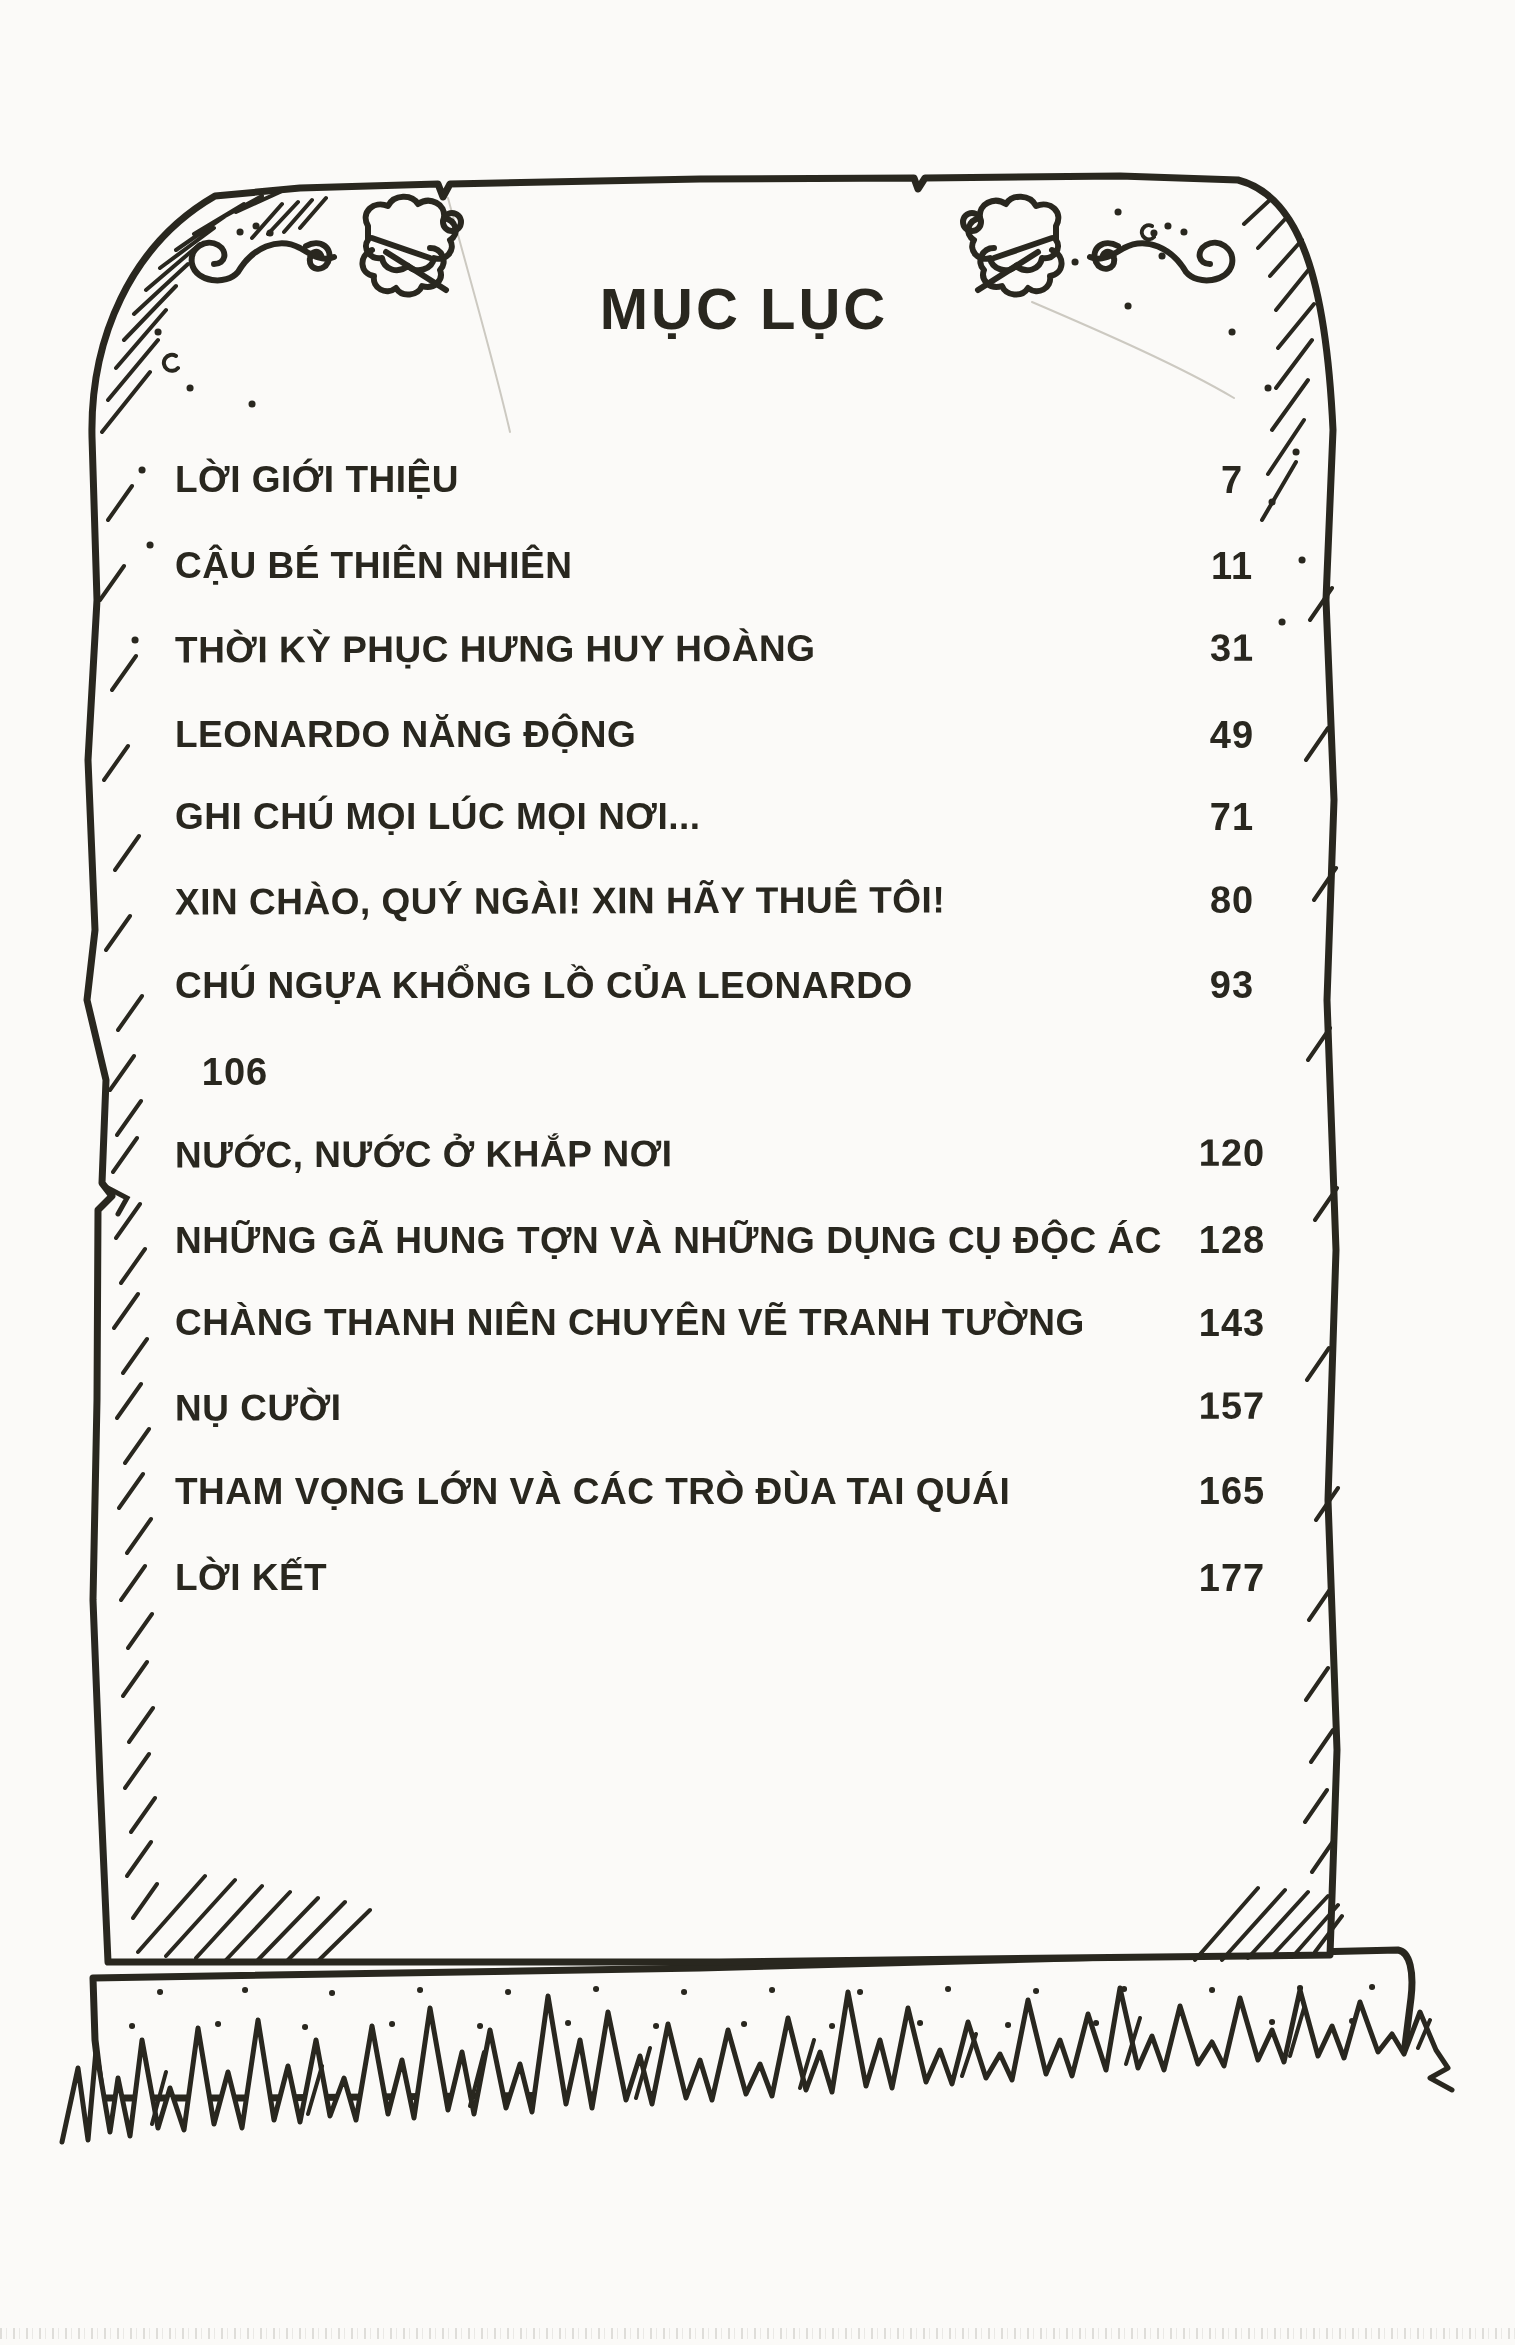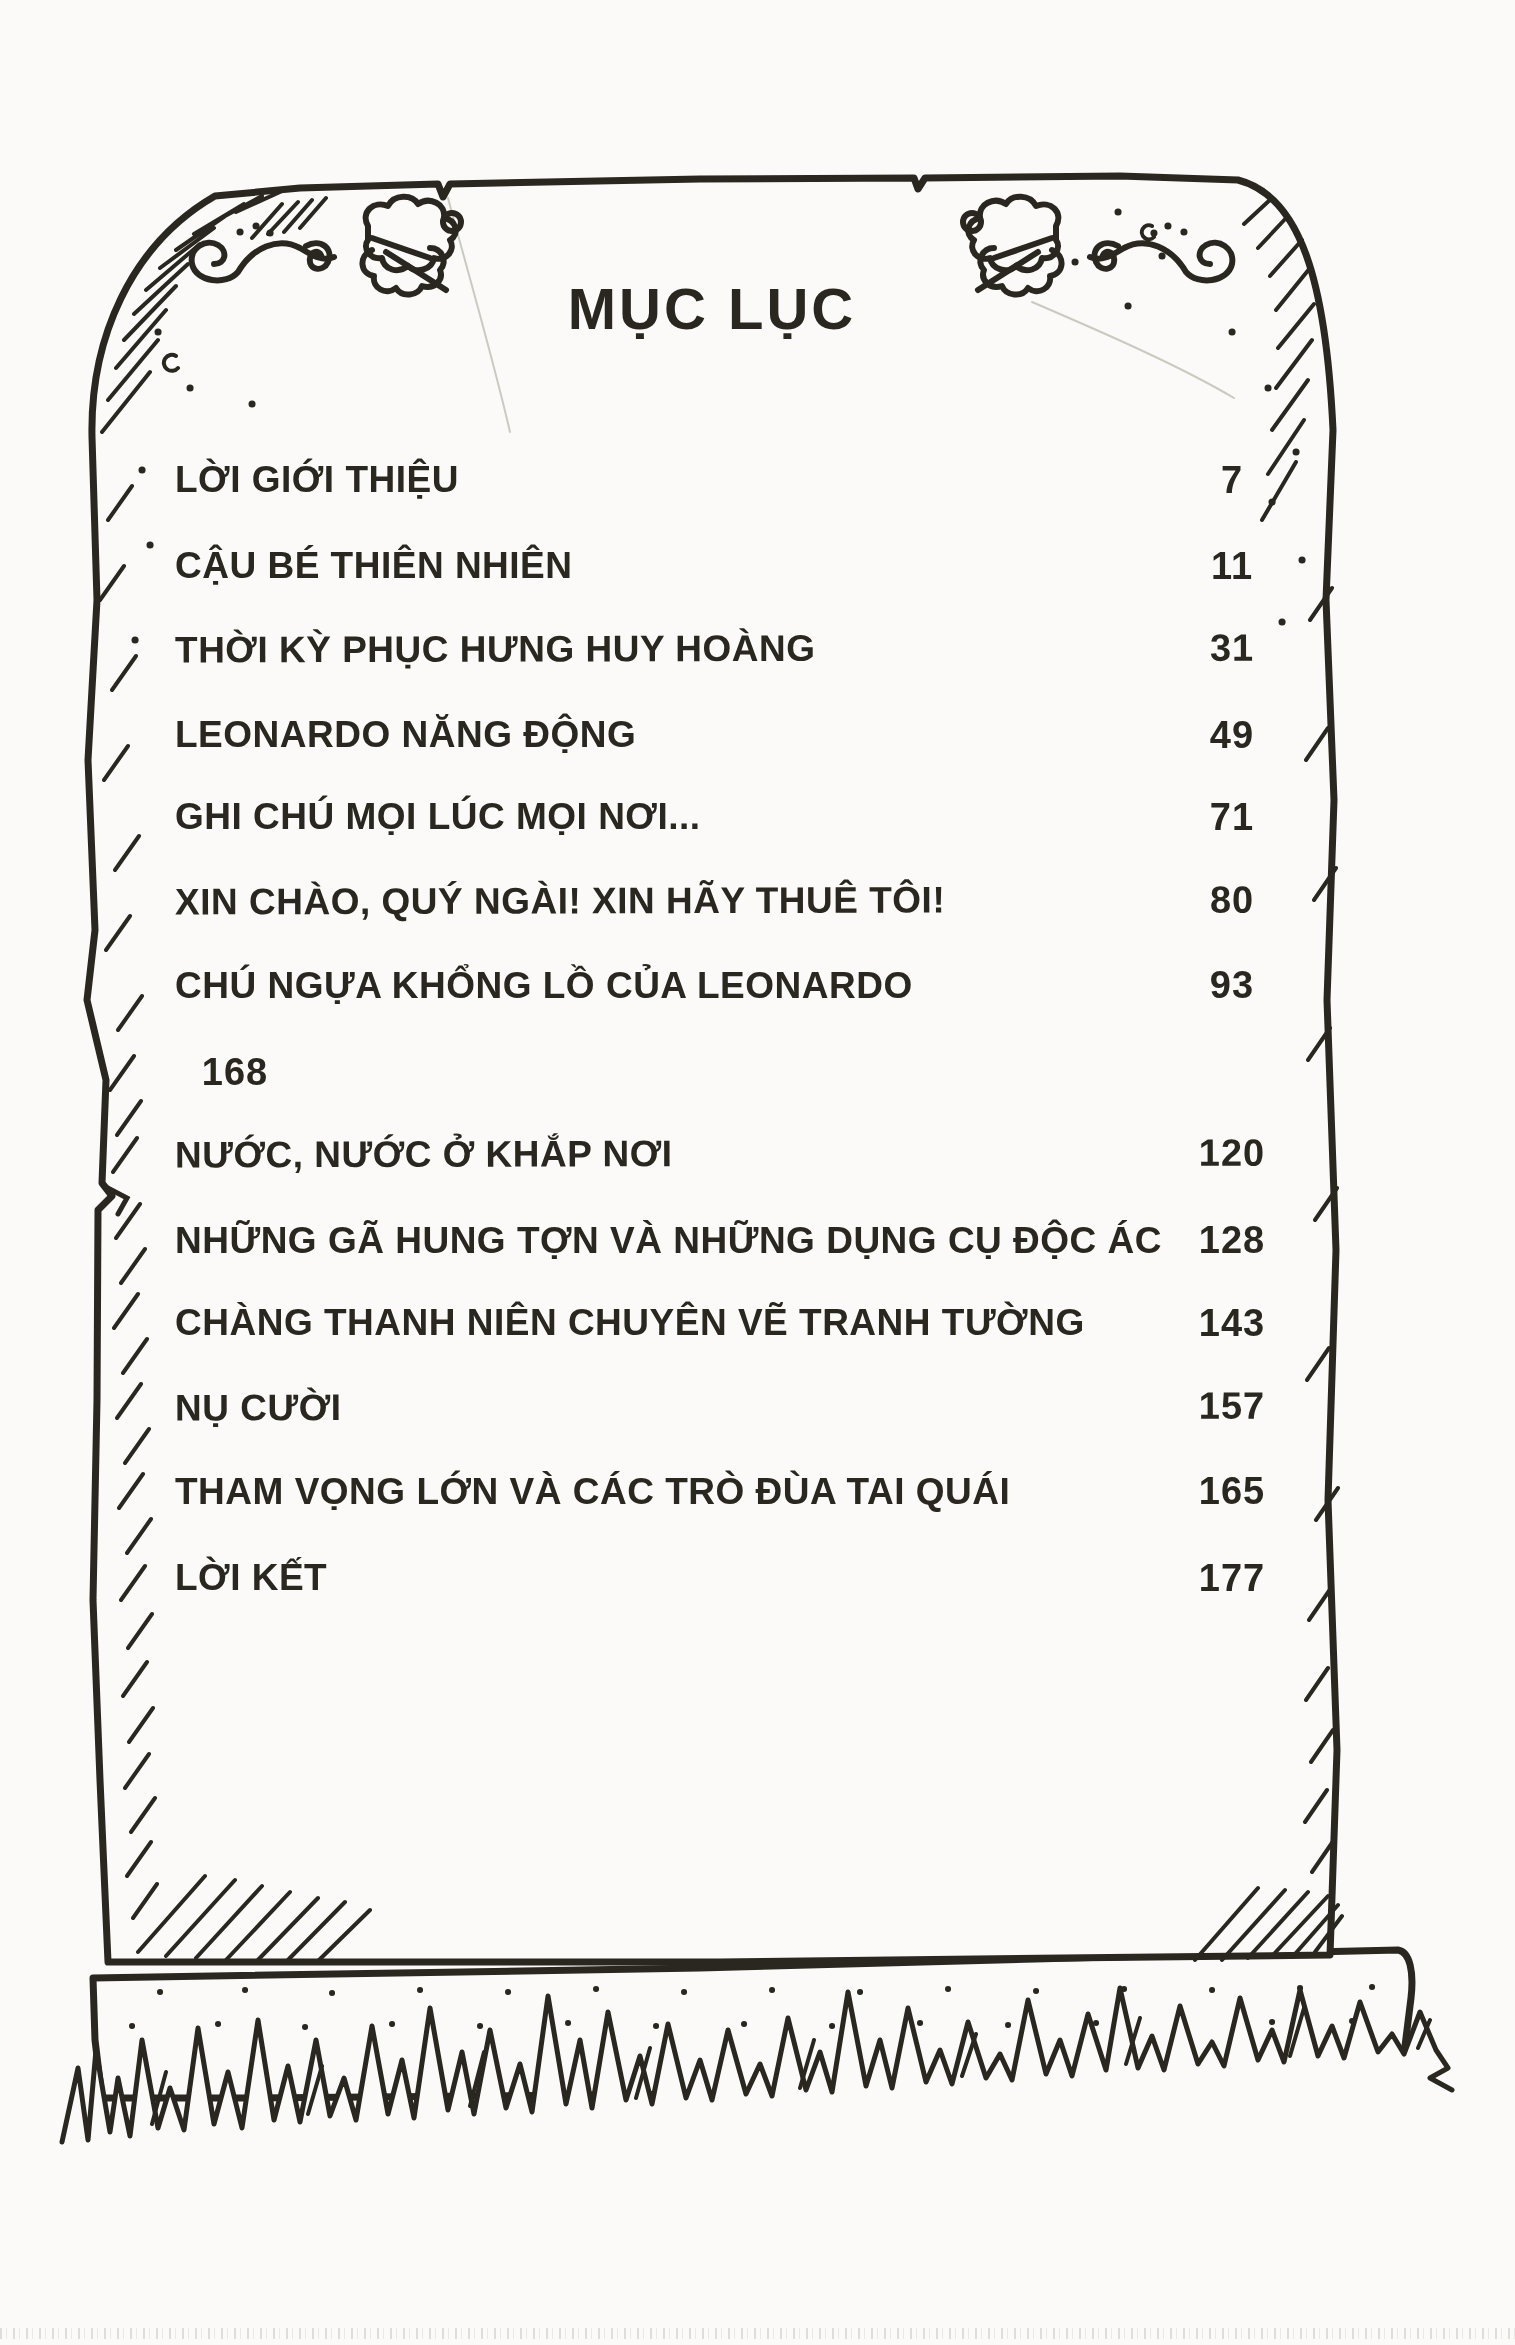--- a/index.html
+++ b/index.html
@@ -11,21 +11,21 @@
   svg.art{position:absolute;left:0;top:0;width:1515px;height:2345px;color:var(--ink,#29271f);}
   .ol{fill:var(--paper,#fbfaf8);stroke:currentColor;stroke-width:7;stroke-linejoin:round;stroke-linecap:round;}
   .ln{fill:none;stroke:currentColor;stroke-width:4;stroke-linecap:round;}
   .ln2{fill:none;stroke:currentColor;stroke-width:5;stroke-linecap:round;}
   .dots{fill:none;stroke:currentColor;stroke-width:7;stroke-linecap:round;}
   .dots2{fill:none;stroke:currentColor;stroke-width:6;stroke-linecap:round;}
   .orn{fill:none;stroke:currentColor;stroke-width:6;stroke-linecap:round;stroke-linejoin:round;}
   .grass{fill:var(--paper,#fbfaf8);stroke:currentColor;stroke-width:5;stroke-linejoin:round;stroke-linecap:round;}
   .faint{fill:none;stroke:#ccc9c1;stroke-width:2;stroke-linecap:round;}
   .title{
-    position:absolute;top:280px;left:712px;transform:translateX(-50%);
+    position:absolute;top:280px;left:744px;transform:translateX(-50%);
     margin:0;font-size:58px;font-weight:700;letter-spacing:3px;line-height:1;white-space:nowrap;
   }
   .toc{position:absolute;left:175px;top:438px;width:1117px;}
   .row{display:flex;align-items:center;height:84.3px;font-weight:700;font-size:37px;letter-spacing:.5px;white-space:nowrap;}
   .row .t{flex:1;}
   .row .p{width:120px;text-align:center;font-size:38px;letter-spacing:1px;}
   .row:nth-child(2n){transform:translateY(1.5px);}
   .row:nth-child(3n){transform:rotate(-.15deg);}
   .edge-noise{
     position:absolute;left:0;top:2328px;width:1515px;height:11px;opacity:.45;
@@ -124,21 +124,21 @@
       <span class="t">XIN CHÀO, QUÝ NGÀI! XIN HÃY THUÊ TÔI!</span>
       <span class="p">80</span>
     </div>
 
     <div class="row">
       <span class="t">CHÚ NGỰA KHỔNG LỒ CỦA LEONARDO</span>
       <span class="p">93</span>
     </div>
 
     <div class="row">
-      <span class="p">168</span>
+      <span class="p">106</span>
     </div>
 
     <div class="row">
       <span class="t">NƯỚC, NƯỚC Ở KHẮP NƠI</span>
       <span class="p">120</span>
     </div>
 
     <div class="row">
       <span class="t">NHỮNG GÃ HUNG TỢN VÀ NHỮNG DỤNG CỤ ĐỘC ÁC</span>
       <span class="p">128</span>

